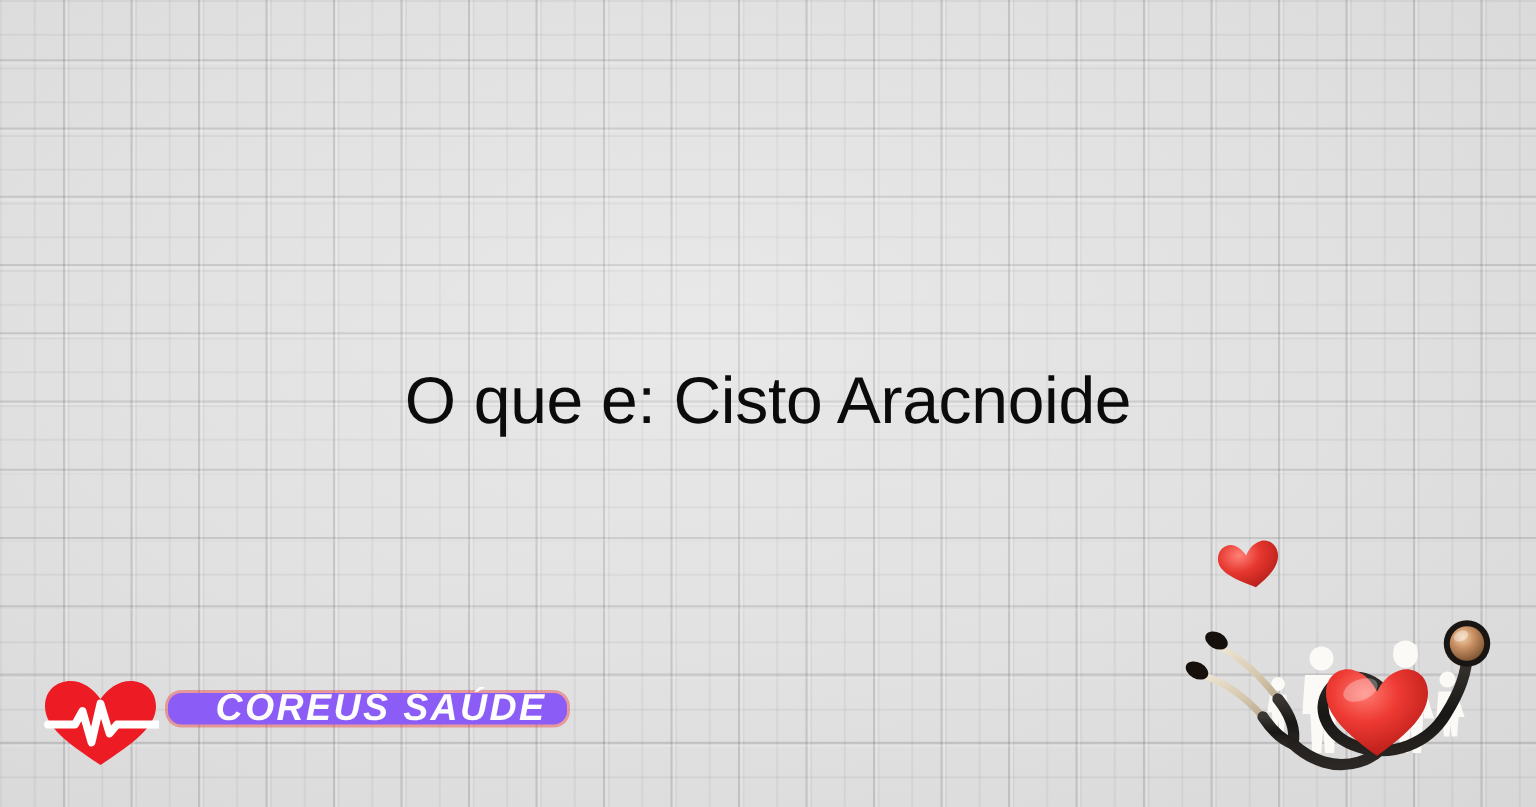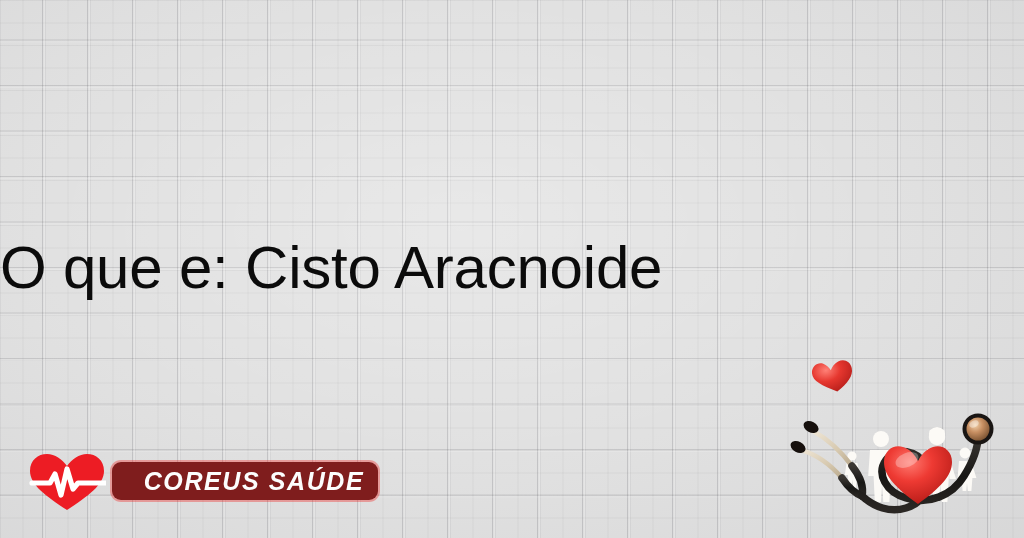--- a/index.html
+++ b/index.html
@@ -60,21 +60,22 @@
                 rgba(150,150,155,0.10) 100%);
     pointer-events: none;
   }
 
   
   #title {
     position: absolute;
     left: 0;
     right: 0;
     top: 236px;
-    font-size: 60px;
+    text-align: center;
+    font-size: 44px;
     line-height: 64px;
     font-weight: 400;
     color: #0b0b0b;
     letter-spacing: -0.2px;
     white-space: nowrap;
   }
 
   
   #brand {
     position: absolute;
@@ -88,22 +89,22 @@
     left: 0;
     top: 2px;
     width: 78px;
     height: 60px;
   }
   #brand-badge {
     position: absolute;
     left: 84px;
     top: 12px;
     width: 266px;
-    height: 38px;
-    background: #7f1d1d;
+    height: 21px;
+    background: #8b5cf6;
     border-radius: 9px;
     box-shadow: 0 0 0 2px rgba(240,27,24,0.35);
   }
   #brand-badge-text {
     position: absolute;
     inset: 0;
     display: flex;
     align-items: center;
     justify-content: center;
     color: #fdfdfd;

